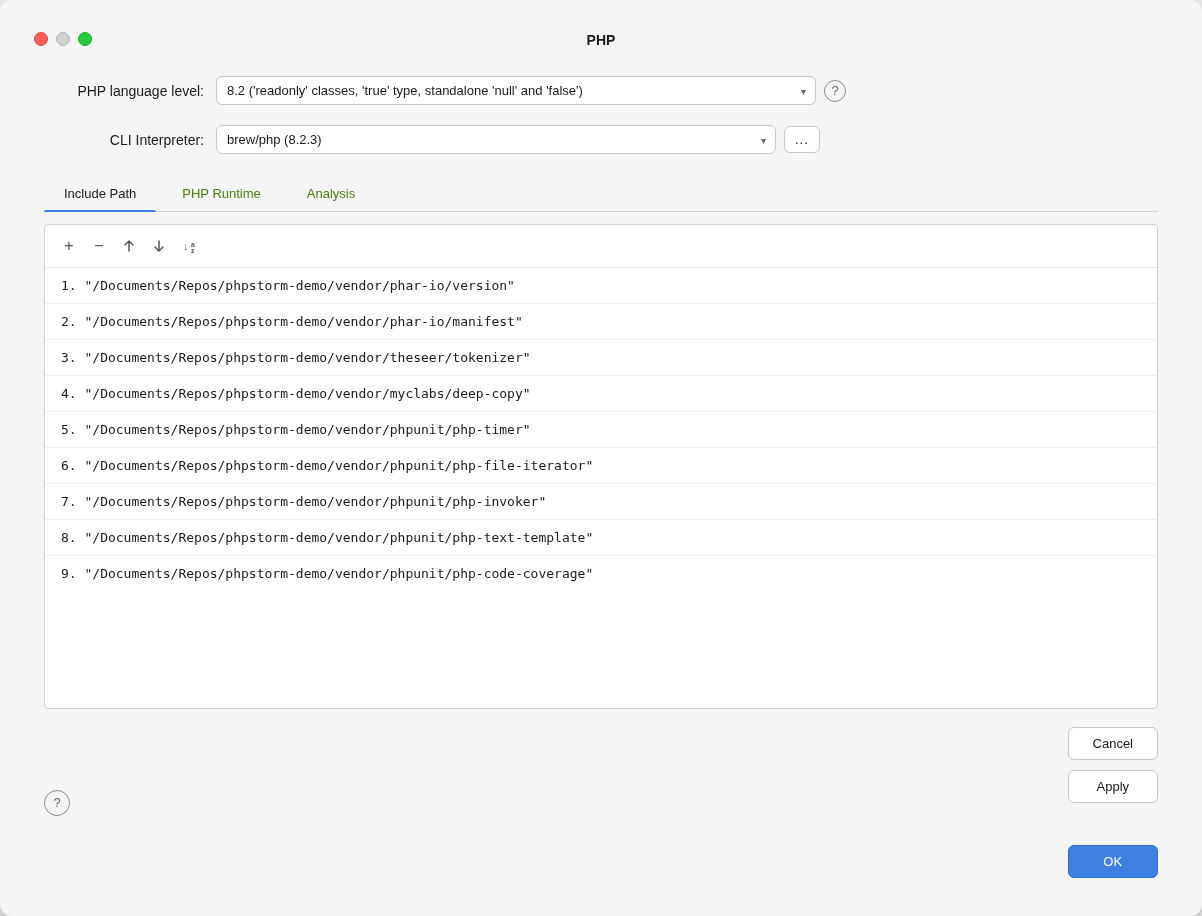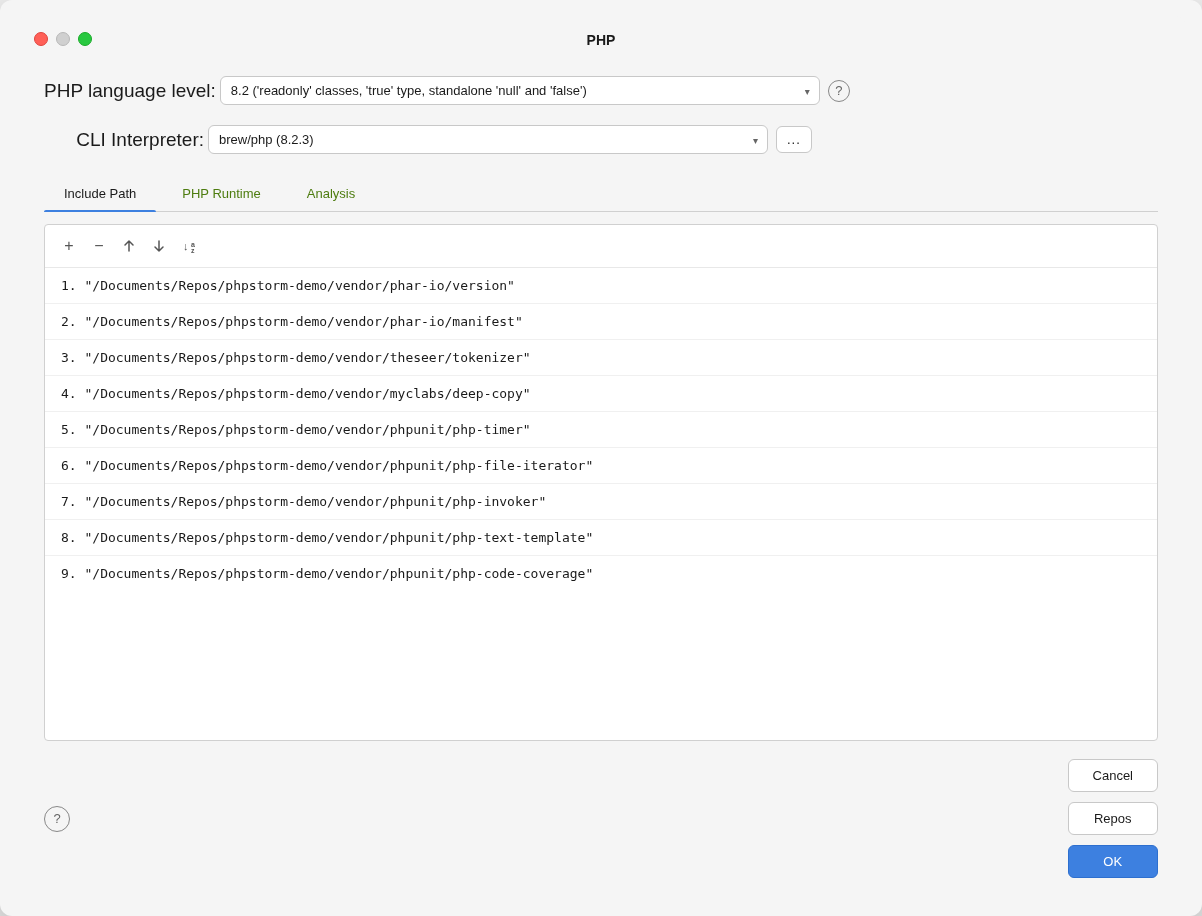--- a/index.html
+++ b/index.html
@@ -70,25 +70,25 @@
       flex-direction: column;
     }
 
     .form-row {
       display: flex;
       align-items: center;
       margin-bottom: 20px;
     }
 
     .form-label {
-      font-size: 19px;
+      font-size: 14px;
       color: #1a1a1a;
       min-width: 160px;
       text-align: right;
-      margin-right: 4px;
+      margin-right: 12px;
     }
 
     .select-box {
       appearance: none;
       background: white;
       border: 1px solid #c8c8c8;
       border-radius: 6px;
       padding: 6px 32px 6px 10px;
       font-size: 13px;
       color: #1a1a1a;
@@ -265,20 +265,21 @@
       font-weight: 400;
       min-width: 80px;
       text-align: center;
     }
 
     .btn-primary {
       background: #3d80e0;
       border-color: #2d6fcf;
       color: white;
       font-weight: 500;
+      margin-top: 32px;
     }
 
     .select-container {
       position: relative;
       display: inline-block;
     }
 
     .select-container select {
       appearance: none;
       -webkit-appearance: none;
@@ -394,18 +395,18 @@
         </li>
       </ul>
     </div>
 
   </div>
 
   <div class="footer">
     <div class="footer-help">?</div>
     <div class="footer-buttons">
       <button class="btn">Cancel</button>
-      <button class="btn">Repos</button>
+      <button class="btn">Apply</button>
       <button class="btn btn-primary">OK</button>
     </div>
   </div>
 
 </div>
 
 </body></html>

